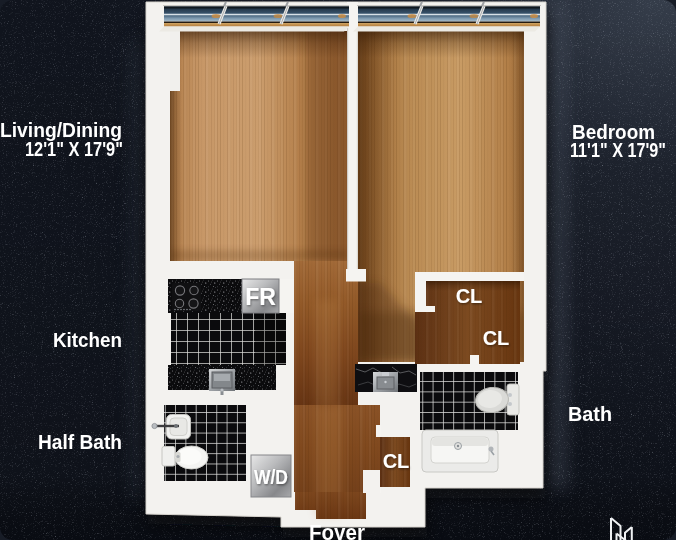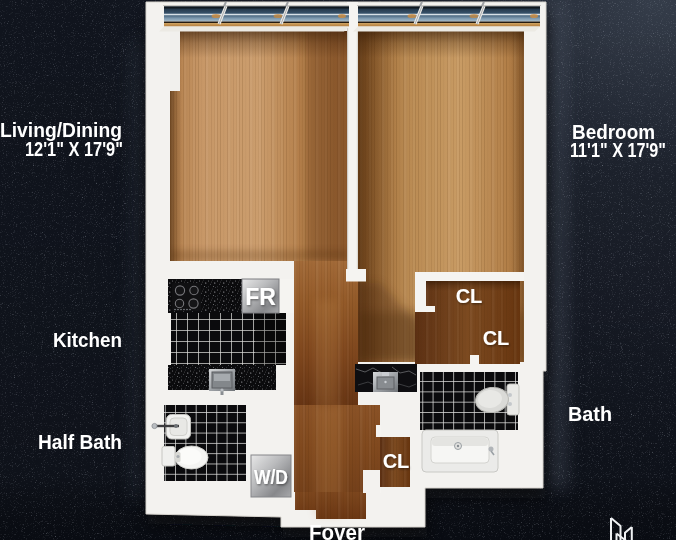--- a/index.html
+++ b/index.html
@@ -1,16 +1,16 @@
 <!DOCTYPE html>
 <html><head>
 <meta charset="utf-8">
 <style>
   html,body{margin:0;padding:0;background:#171c26;}
-  #stage{width:676px;height:540px;overflow:hidden;position:relative;font-family:"Liberation Sans",sans-serif;}
+  #stage{width:676px;height:540px;overflow:hidden;position:relative;font-family:"Liberation Sans",sans-serif;border-radius:13px;}
   svg{display:block;}
 </style>
 </head>
 <body>
 <div id="stage">
 <svg width="676" height="540" viewBox="0 0 676 540">
 <defs>
   <radialGradient id="bgTR" cx="0.97" cy="0.0" r="0.85">
     <stop offset="0" stop-color="#353d4a"></stop>
     <stop offset="0.38" stop-color="#1d222d"></stop>

